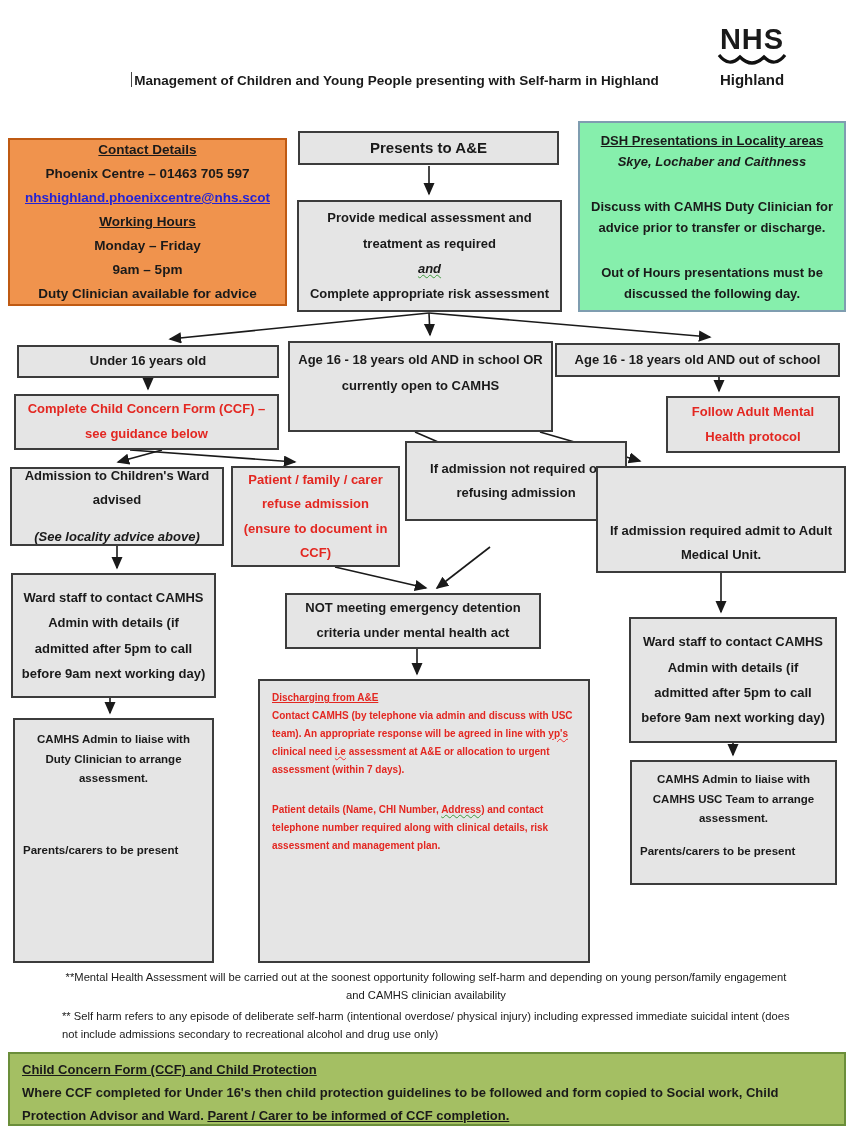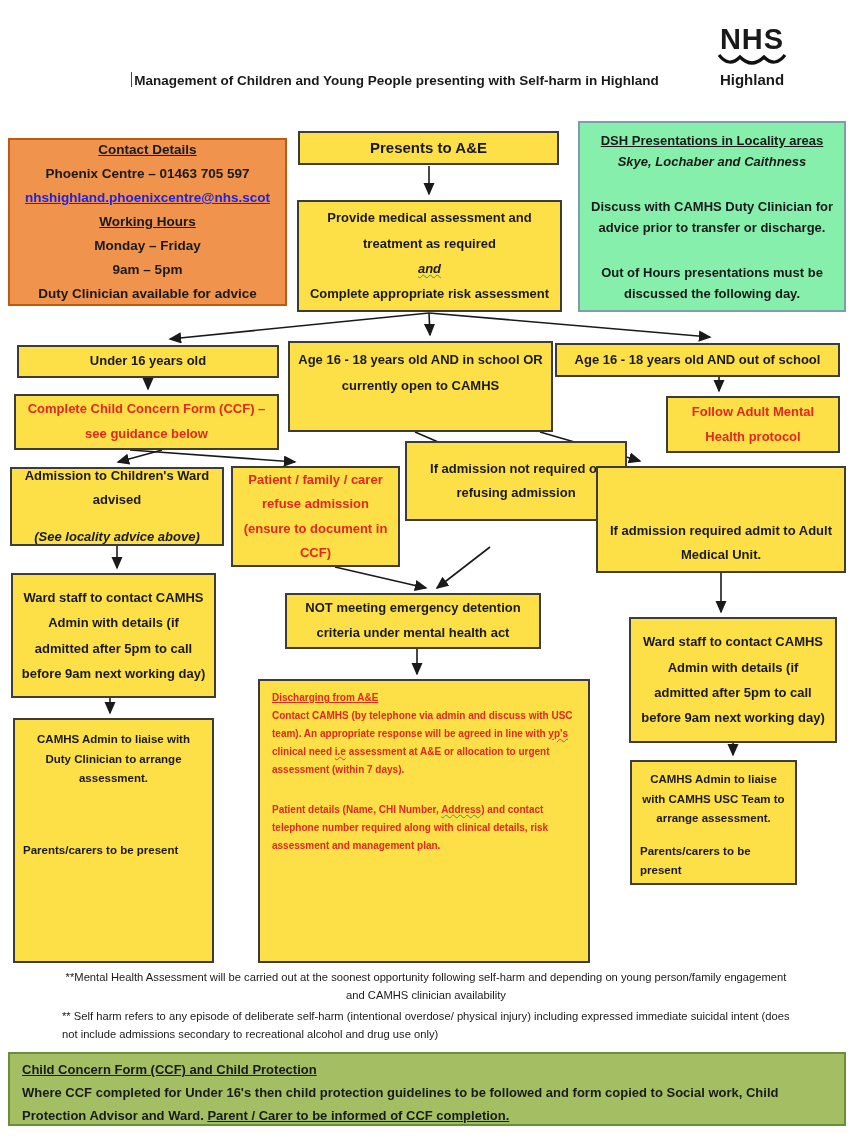--- a/index.html
+++ b/index.html
@@ -1,19 +1,19 @@
 <!DOCTYPE html>
 <html><head>
 <meta charset="utf-8">
 <style>
   html,body{margin:0;padding:0;background:#e9e9e9;}
   .page{position:relative;width:851px;height:1139px;background:#ffffff;margin:0 auto;
         font-family:"Liberation Sans",sans-serif;overflow:hidden;color:#1a1a1a;}
   svg.arrows{position:absolute;left:0;top:0;z-index:1;}
-  .box{position:absolute;z-index:2;background:#fde047;border:2px solid #3c3c3c;box-sizing:border-box;
+  .box{position:absolute;z-index:2;background:#e5e5e5;border:2px solid #3c3c3c;box-sizing:border-box;
        display:flex;flex-direction:column;justify-content:center;align-items:center;
        text-align:center;font-weight:bold;font-size:13px;line-height:1.75;padding:4px 8px;}
   .top{justify-content:flex-start;}
   .red{color:#e32721;}
   .title-wrap{position:absolute;left:70px;top:72px;width:650px;text-align:center;z-index:2;
               font-size:13.5px;font-weight:bold;}
   .cursor{display:inline-block;width:1px;height:15px;background:#444;vertical-align:-2px;margin-right:2px;}
   .logo{position:absolute;right:56px;top:26px;width:86px;text-align:center;z-index:2;}
   .logo .nhs{font-size:29px;font-weight:800;letter-spacing:1px;line-height:0.9;}
   .logo .region{font-size:15px;font-weight:bold;margin-top:1px;}
@@ -151,21 +151,21 @@
     <div>CAMHS Admin to liaise with Duty Clinician to arrange assessment.</div>
     <div style="margin-top:52px;align-self:flex-start;text-align:left;">Parents/carers to be present</div>
   </div>
 
   <div class="box red discharge">
     <div class="uline">Discharging from A&amp;E</div>
     <div><span>Contact CAMHS (by telephone via admin and discuss with USC team). An appropriate response will be agreed in line with </span><span class="wavy-red">yp's</span><span> clinical need </span><span class="wavy-red">i.e</span><span> assessment at A&amp;E or allocation to urgent assessment (within 7 days).</span></div>
     <div style="margin-top:22px;"><span>Patient details (Name, CHI Number, </span><span class="wavy-green">Address</span><span>) and contact telephone number required along with clinical details, risk assessment and management plan.</span></div>
   </div>
 
-  <div class="box top small" style="left:630px;top:760px;width:167px;height:125px;line-height:1.7;padding-top:8px;">
+  <div class="box top small" style="left:630px;top:760px;width:207px;height:125px;line-height:1.7;padding-top:8px;">
     <div>CAMHS Admin to liaise with CAMHS USC Team to arrange assessment.</div>
     <div style="margin-top:13px;align-self:flex-start;text-align:left;">Parents/carers to be present</div>
   </div>
 
   <div class="notes">
     <div class="n1">**Mental Health Assessment will be carried out at the soonest opportunity following self-harm and depending on young person/family engagement and CAMHS clinician availability</div>
     <div class="n2">** Self harm refers to any episode of deliberate self-harm (intentional overdose/ physical injury) including expressed immediate suicidal intent (does not include admissions secondary to recreational alcohol and drug use only)</div>
   </div>
 
   <div class="box greenbox">

